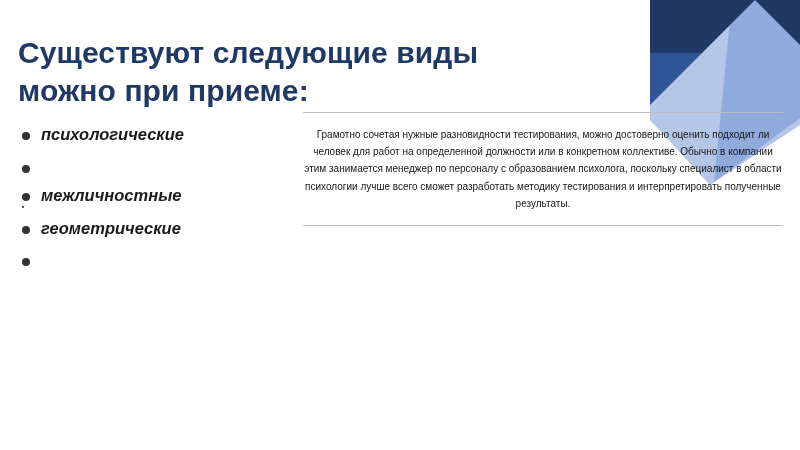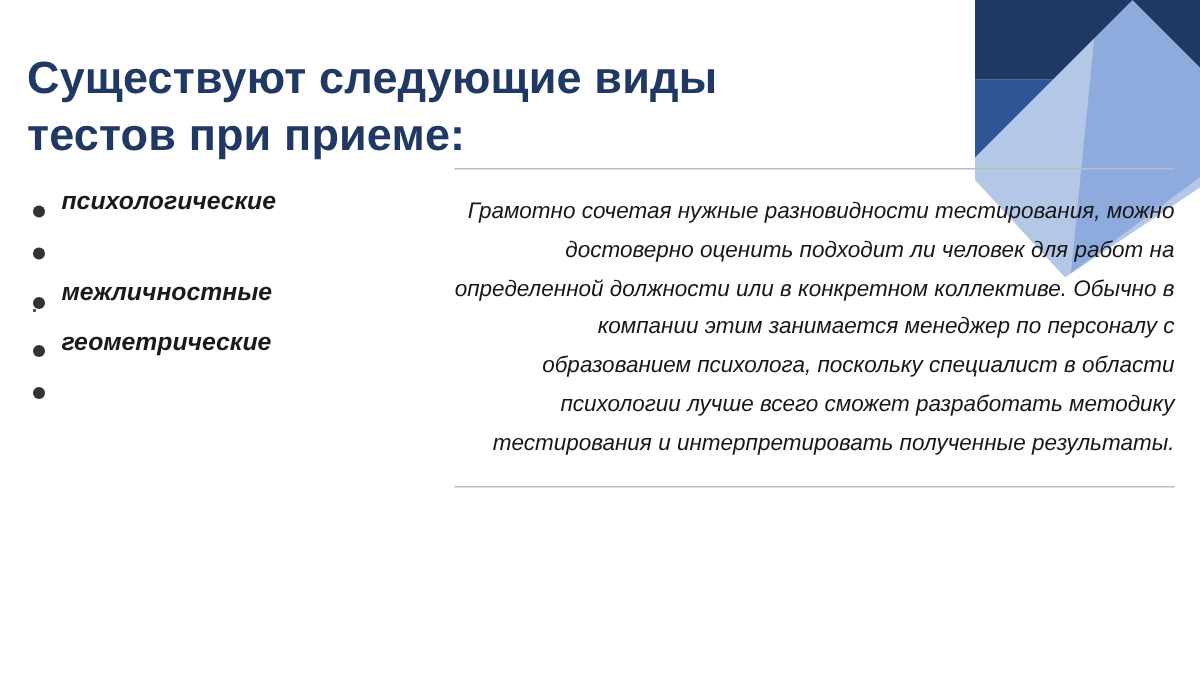--- a/index.html
+++ b/index.html
@@ -43,21 +43,21 @@
     position: absolute;
     left: 22px;
     top: 125px;
     width: 290px;
     margin: 0;
     padding: 0;
     list-style: none;
   }
   .bullets li {
     display: flex;
-    align-items: flex-end;
+    align-items: flex-start;
     margin-bottom: 13px;
   }
   .bullet-dot {
     flex: 0 0 auto;
     width: 8px;
     height: 8px;
     border-radius: 50%;
     background: #333333;
     margin-top: 7px;
     margin-right: 11px;
@@ -78,25 +78,24 @@
     width: 480px;
   }
   .panel-rule {
     height: 1px;
     background: #b9bcc4;
     width: 100%;
   }
   .panel-rule.top { margin-bottom: 13px; }
   .panel-rule.bottom { margin-top: 13px; }
   .body-text {
-    font-size: 15px;
+    font-size: 10px;
     line-height: 1.72;
     color: #161616;
-    text-align: right;
-    font-style: italic;
+    text-align: center;
   }
 
   
   .stray-mark {
     position: absolute;
     left: 22px;
     top: 206px;
     width: 2px;
     height: 2px;
     background: #555;
@@ -108,21 +107,21 @@
 <div class="deco">
   <svg width="300" height="185" viewBox="0 0 300 185" xmlns="http://www.w3.org/2000/svg">
     <polygon points="150,0 300,0 300,125 210,185 150,120" fill="#b4c7e7"></polygon>
     <polygon points="232,0 300,0 300,118 214,182" fill="#8faadc"></polygon>
     <polygon points="150,0 255,0 202,53 150,53" fill="#1f3864"></polygon>
     <polygon points="150,53 202,53 150,105" fill="#2f5597"></polygon>
     <polygon points="255,0 300,0 300,45" fill="#1f3864"></polygon>
   </svg>
 </div>
 
-<h1 class="slide-title">Существуют следующие виды тестов при приеме:</h1>
+<h1 class="slide-title">Существуют следующие виды можно при приеме:</h1>
 
 <ul class="bullets">
   <li>
     <span class="bullet-dot"></span>
     <span class="bullet-text">психологические</span>
   </li>
   <li>
     <span class="bullet-dot"></span>
   </li>
   <li>

